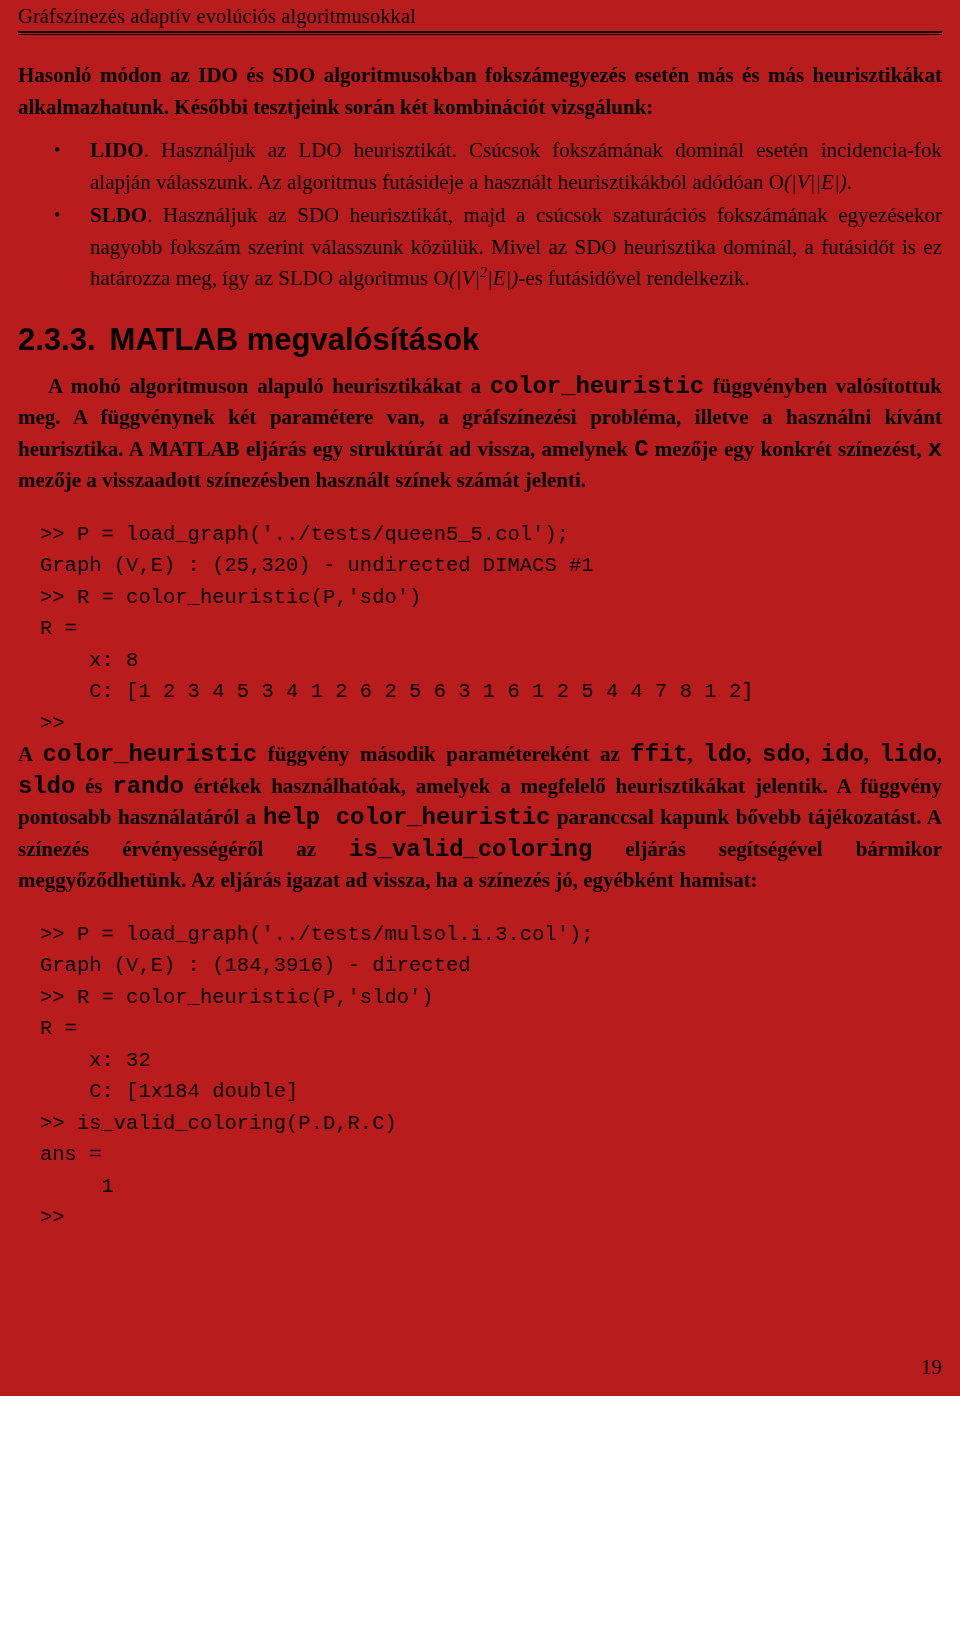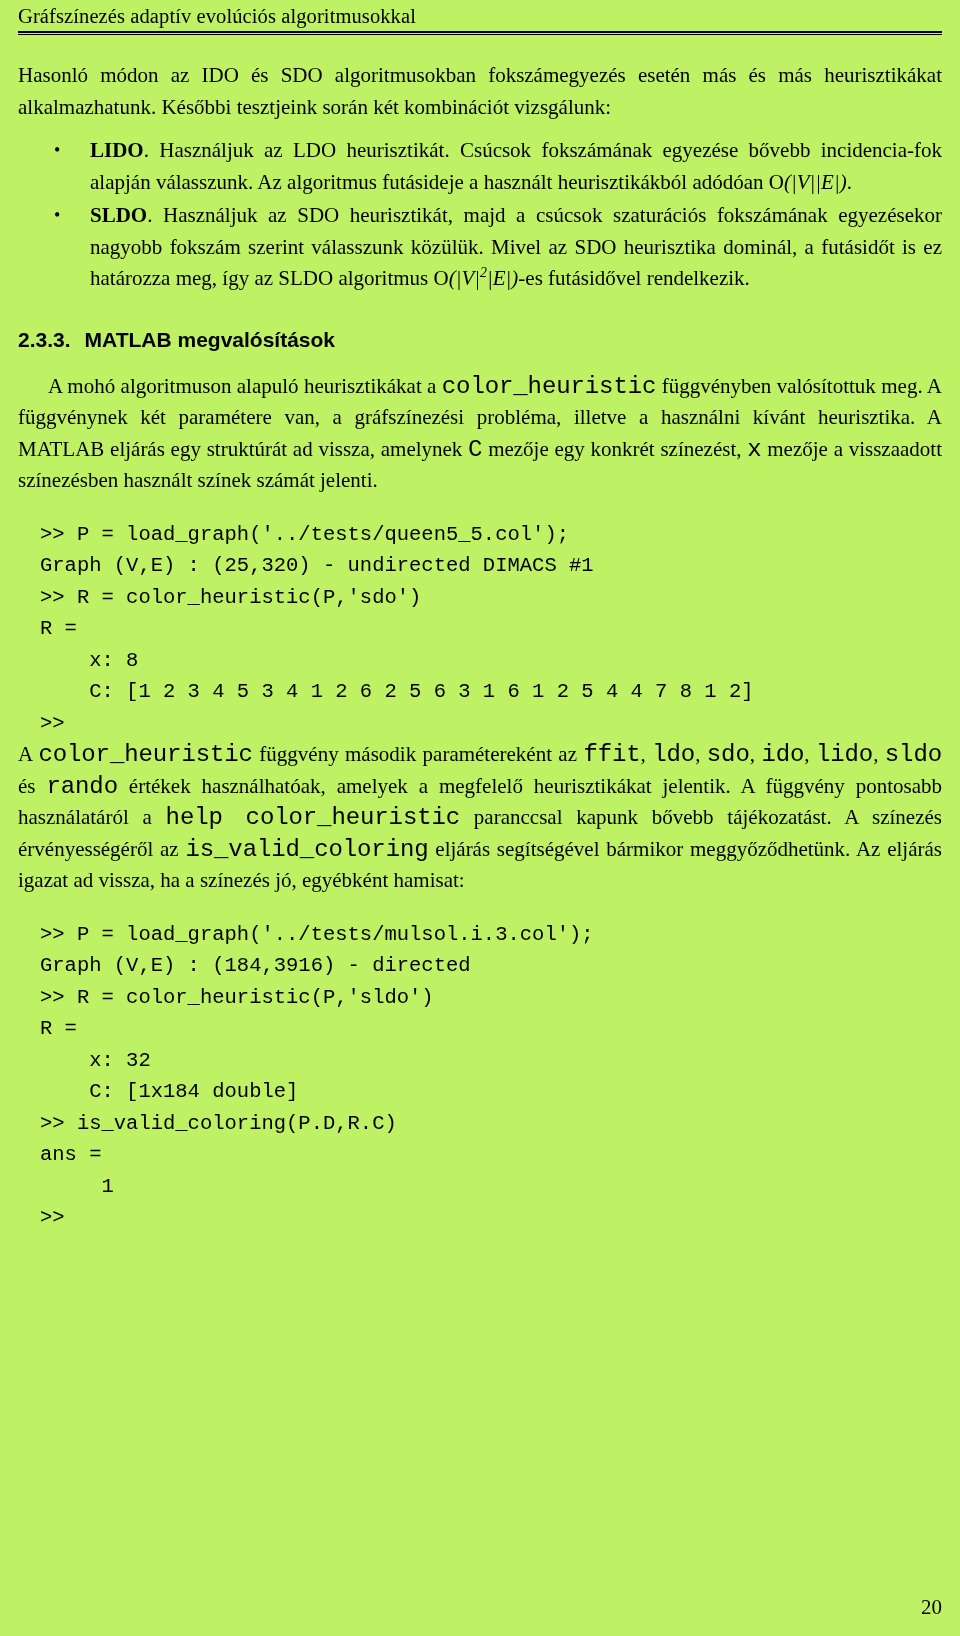--- a/index.html
+++ b/index.html
@@ -3,22 +3,22 @@
 <meta charset="utf-8">
 <style>
   html, body {
     margin: 0;
     padding: 0;
     background: #ffffff;
   }
   .page {
     position: relative;
     width: 960px;
-    height: 1636px;
-    background: #bef264;
+    height: 1396px;
+    background: #b91c1c;
     color: #000000;
     font-family: "Liberation Serif", "DejaVu Serif", serif;
     overflow: hidden;
   }
 
   
   .header {
     position: absolute;
     left: 18px;
     top: 4px;
@@ -47,20 +47,21 @@
     top: 60px;
     width: 924px;
   }
   p.para {
     margin: 0;
     font-size: 21px;
     line-height: 31.5px;
     text-align: justify;
     text-justify: inter-word;
     hyphens: manual;
+    font-weight: bold;
   }
   p.para.indent { text-indent: 30px; }
 
   
   ul.bullets {
     list-style: none;
     margin: 12px 0 0 0;
     padding: 0;
   }
   ul.bullets li {
@@ -93,21 +94,21 @@
     font-style: italic;
     vertical-align: super;
     line-height: 0;
   }
 
   
   .section-heading {
     margin: 30px 0 8px 0;
     font-family: "Liberation Sans", "DejaVu Sans", sans-serif;
     font-weight: bold;
-    font-size: 21px;
+    font-size: 31px;
     line-height: 30px;
   }
   .section-heading .num { margin-right: 14px; }
 
   
   code, .mono {
     font-family: "Liberation Mono", "DejaVu Sans Mono", monospace;
     font-size: 24px;
     letter-spacing: -0.1px;
   }
@@ -145,21 +146,21 @@
     <div class="header-rule"></div>
   </div>
 
   <div class="body">
 
     <p class="para">Hasonló módon az IDO és SDO algoritmusokban fokszámegyezés esetén más és más heurisztikákat alkalmazhatunk. Későbbi tesztjeink során két kombinációt vizsgálunk:</p>
 
     <ul class="bullets">
 
       <li>
-        <span class="bullet-dot">•</span><span class="lead">LIDO</span><span>. Használjuk az LDO heurisztikát. Csúcsok fokszámának egyezése bővebb incidencia-fok alapján válasszunk. Az algoritmus futásideje a használt heurisztikákból adódóan </span><span class="math"><span class="up">O</span>(|V||E|)</span><span>.</span>
+        <span class="bullet-dot">•</span><span class="lead">LIDO</span><span>. Használjuk az LDO heurisztikát. Csúcsok fokszámának dominál esetén incidencia-fok alapján válasszunk. Az algoritmus futásideje a használt heurisztikákból adódóan </span><span class="math"><span class="up">O</span>(|V||E|)</span><span>.</span>
       </li>
 
       <li>
         <span class="bullet-dot">•</span><span class="lead">SLDO</span><span>. Használjuk az SDO heurisztikát, majd a csúcsok szaturációs fokszámának egyezésekor nagyobb fokszám szerint válasszunk közülük. Mivel az SDO heurisztika dominál, a futásidőt is ez határozza meg, így az SLDO algoritmus </span><span class="math"><span class="up">O</span>(|V|<sup>2</sup>|E|)</span><span>-es futásidővel rendelkezik.</span>
       </li>
 
     </ul>
 
     <div class="section-heading">
       <span class="num">2.3.3.</span><span>MATLAB megvalósítások</span>
@@ -183,15 +184,15 @@
 R =
     x: 32
     C: [1x184 double]
 &gt;&gt; is_valid_coloring(P.D,R.C)
 ans =
      1
 &gt;&gt;</pre>
 
   </div>
 
-  <div class="page-number">20</div>
+  <div class="page-number">19</div>
 
 </div>
 
 </body></html>

